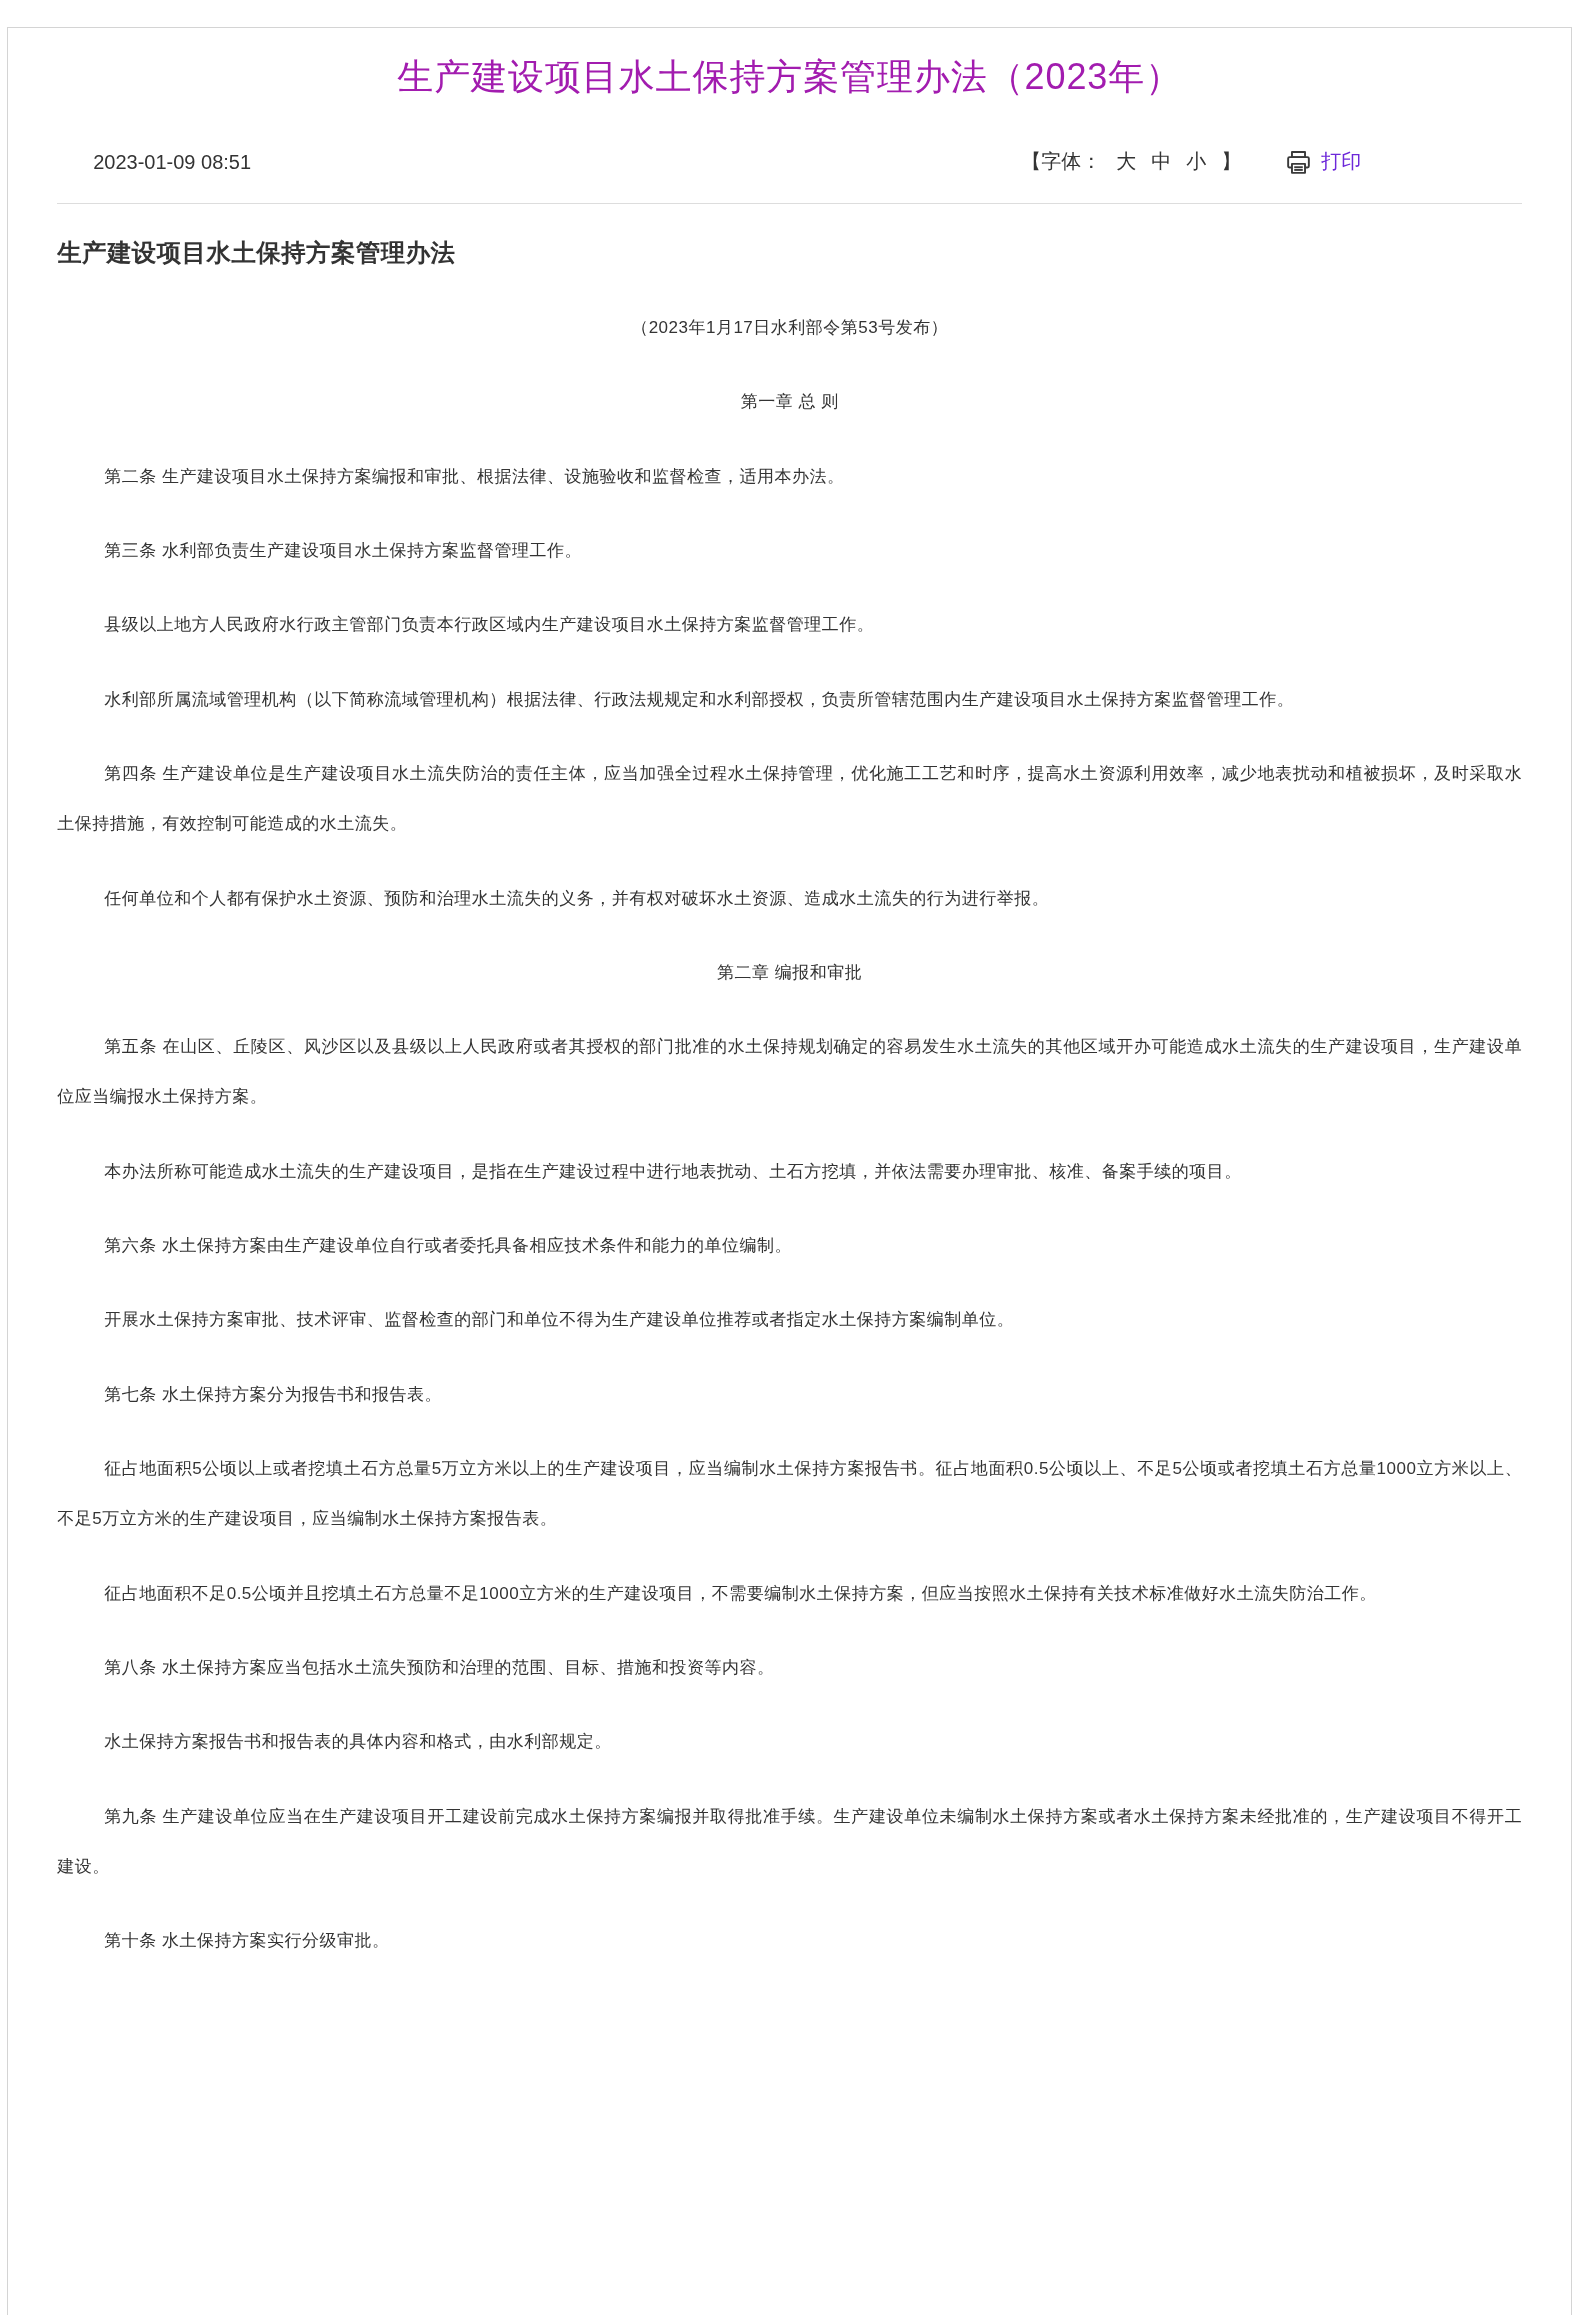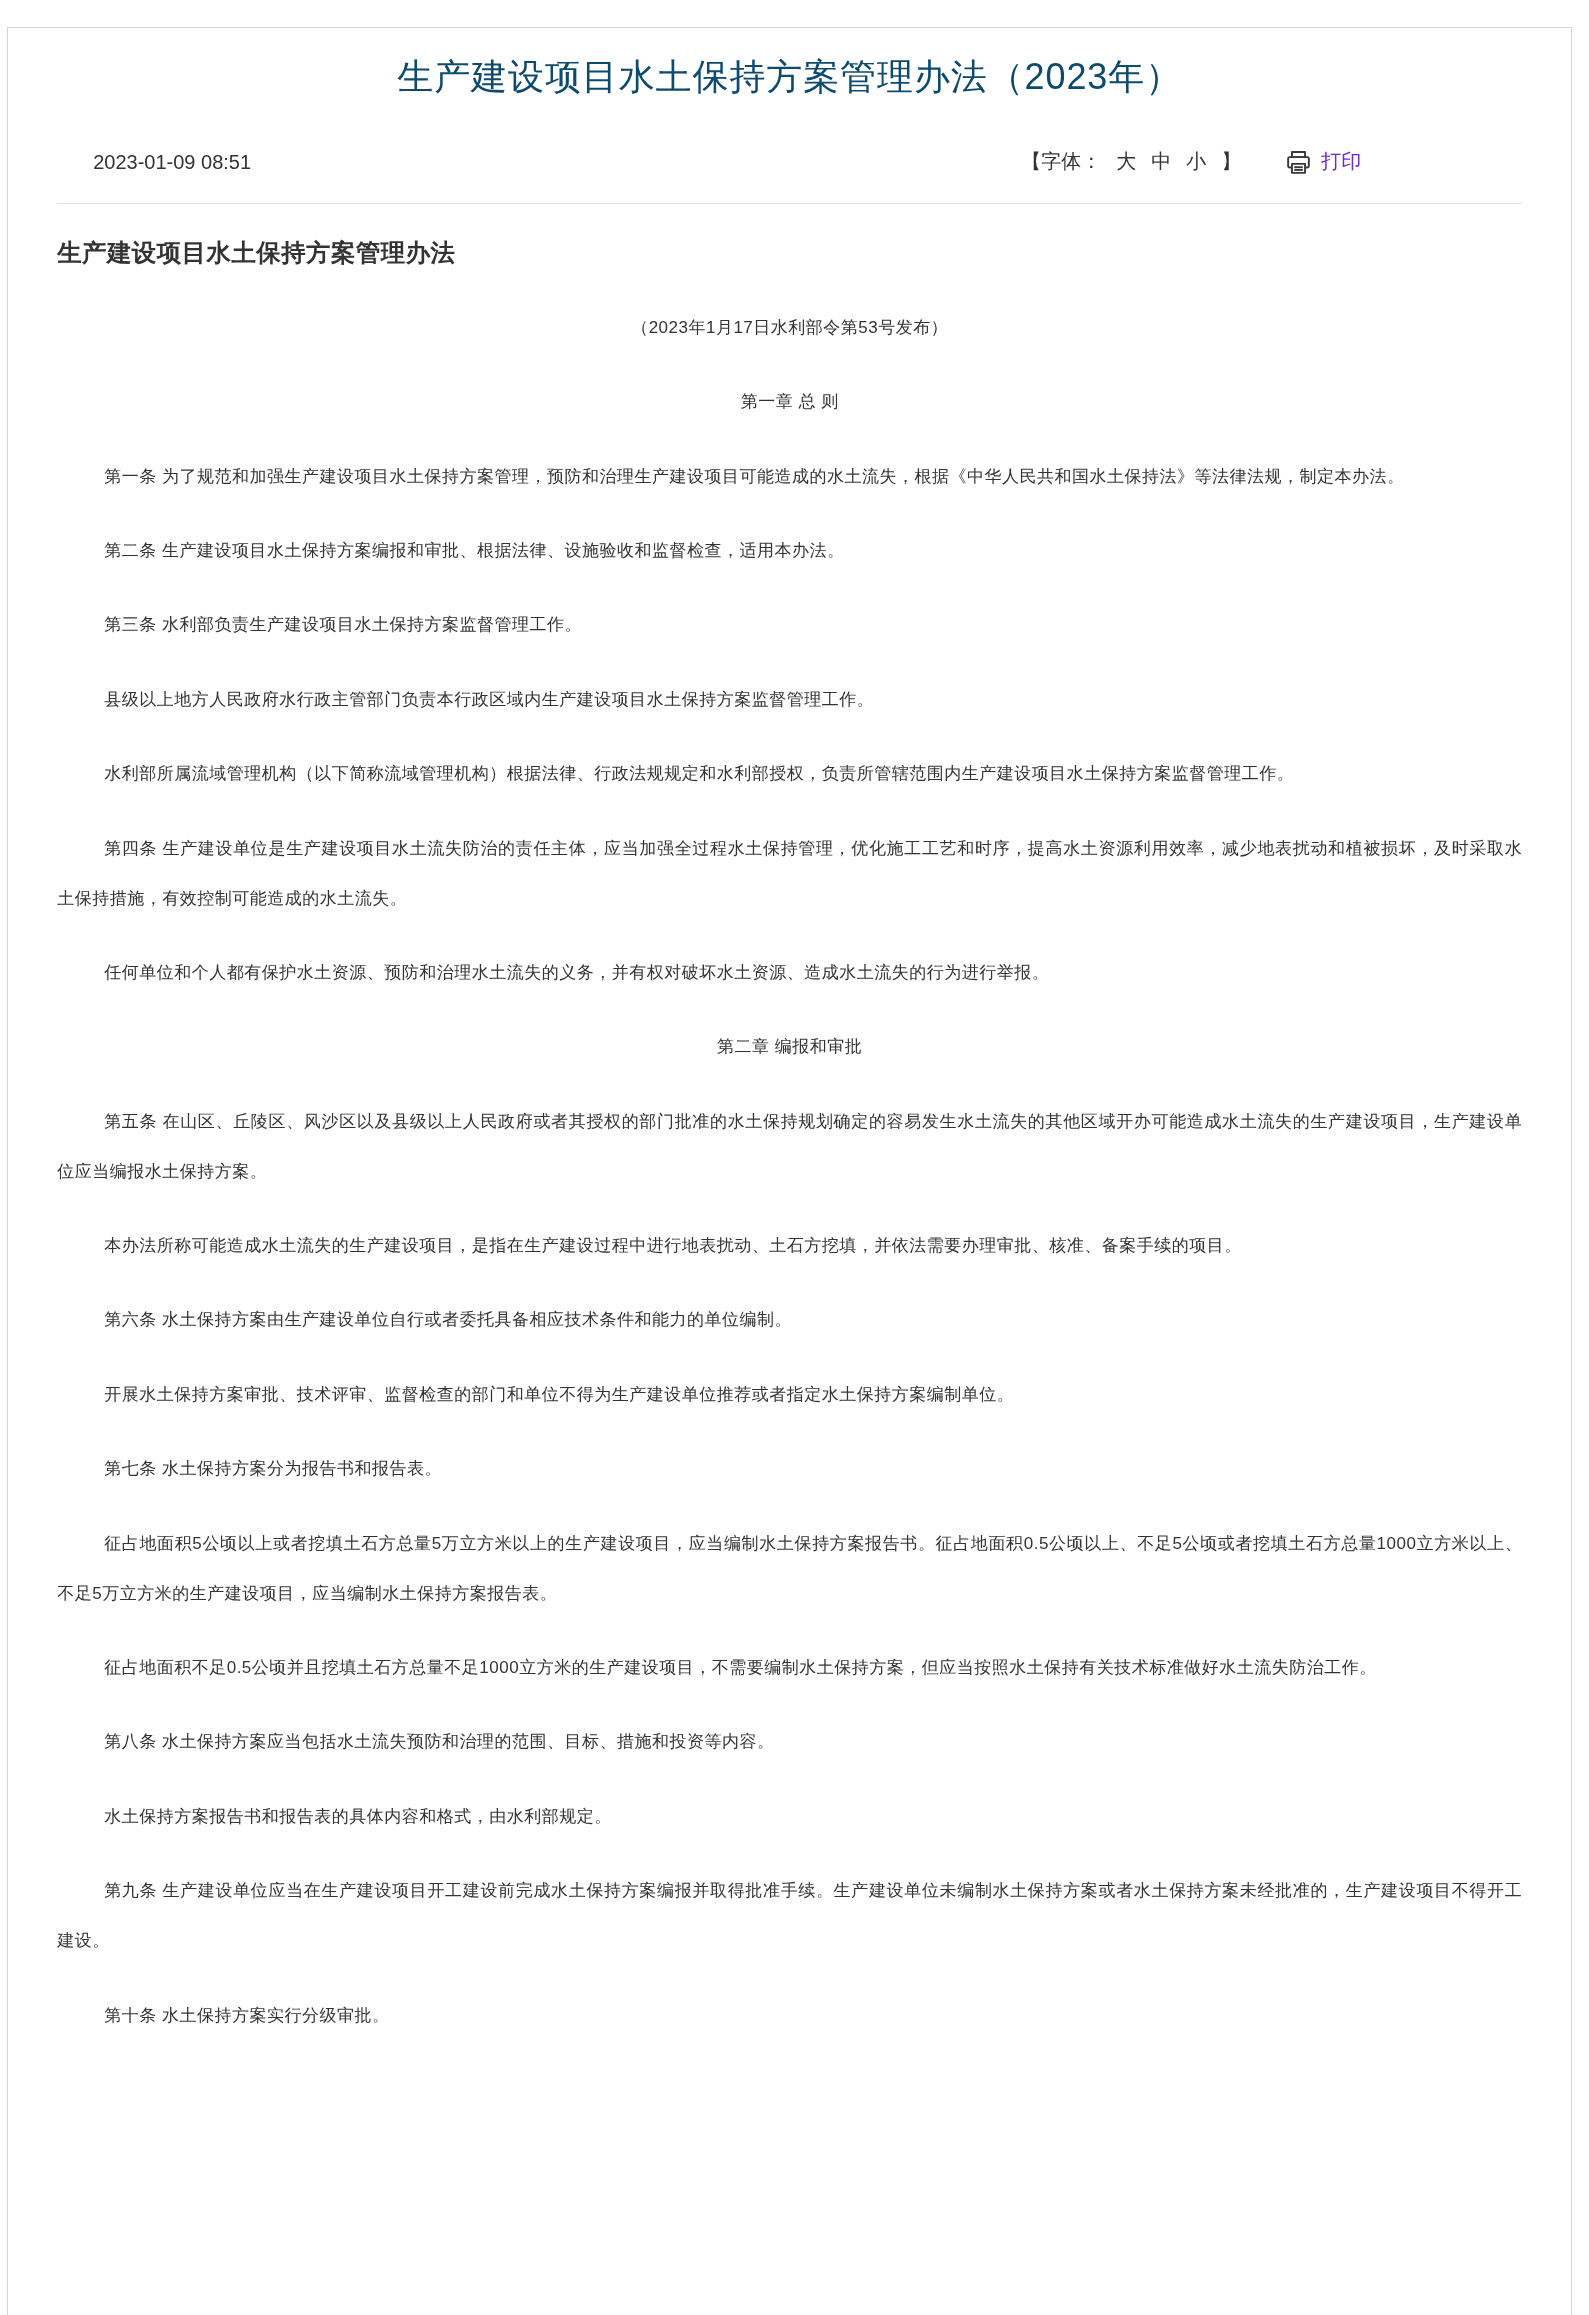--- a/index.html
+++ b/index.html
@@ -23,21 +23,21 @@
     min-height: 2442px;
     border: 1.8px solid #d4d4d4;
     background: #ffffff;
   }
   .page-title {
     margin: 20px 49px 0 49px;
     text-align: center;
     font-size: 36px;
     font-weight: 400;
     line-height: 58px;
-    color: #0c4a6e;
+    color: #a21caf;
     letter-spacing: 0.9px;
   }
   .meta-row {
     margin: 43px 49px 0 49px;
     padding: 0 161px 0 36px;
     box-sizing: border-box;
     display: flex;
     justify-content: space-between;
     align-items: center;
     font-size: 20px;
@@ -134,21 +134,20 @@
       </a>
     </div>
   </div>
 
   <div class="divider"></div>
 
   <div class="article">
       <p class="block-doc-title">生产建设项目水土保持方案管理办法</p>
       <p class="block-pub-line">（2023年1月17日水利部令第53号发布）</p>
       <p class="block-chapter">第一章 总 则</p>
-      <p class="block-para">第一条 为了规范和加强生产建设项目水土保持方案管理，预防和治理生产建设项目可能造成的水土流失，根据《中华人民共和国水土保持法》等法律法规，制定本办法。</p>
       <p class="block-para">第二条 生产建设项目水土保持方案编报和审批、根据法律、设施验收和监督检查，适用本办法。</p>
       <p class="block-para">第三条 水利部负责生产建设项目水土保持方案监督管理工作。</p>
       <p class="block-para">县级以上地方人民政府水行政主管部门负责本行政区域内生产建设项目水土保持方案监督管理工作。</p>
       <p class="block-para">水利部所属流域管理机构（以下简称流域管理机构）根据法律、行政法规规定和水利部授权，负责所管辖范围内生产建设项目水土保持方案监督管理工作。</p>
       <p class="block-para">第四条 生产建设单位是生产建设项目水土流失防治的责任主体，应当加强全过程水土保持管理，优化施工工艺和时序，提高水土资源利用效率，减少地表扰动和植被损坏，及时采取水土保持措施，有效控制可能造成的水土流失。</p>
       <p class="block-para">任何单位和个人都有保护水土资源、预防和治理水土流失的义务，并有权对破坏水土资源、造成水土流失的行为进行举报。</p>
       <p class="block-chapter">第二章 编报和审批</p>
       <p class="block-para">第五条 在山区、丘陵区、风沙区以及县级以上人民政府或者其授权的部门批准的水土保持规划确定的容易发生水土流失的其他区域开办可能造成水土流失的生产建设项目，生产建设单位应当编报水土保持方案。</p>
       <p class="block-para">本办法所称可能造成水土流失的生产建设项目，是指在生产建设过程中进行地表扰动、土石方挖填，并依法需要办理审批、核准、备案手续的项目。</p>
       <p class="block-para">第六条 水土保持方案由生产建设单位自行或者委托具备相应技术条件和能力的单位编制。</p>

